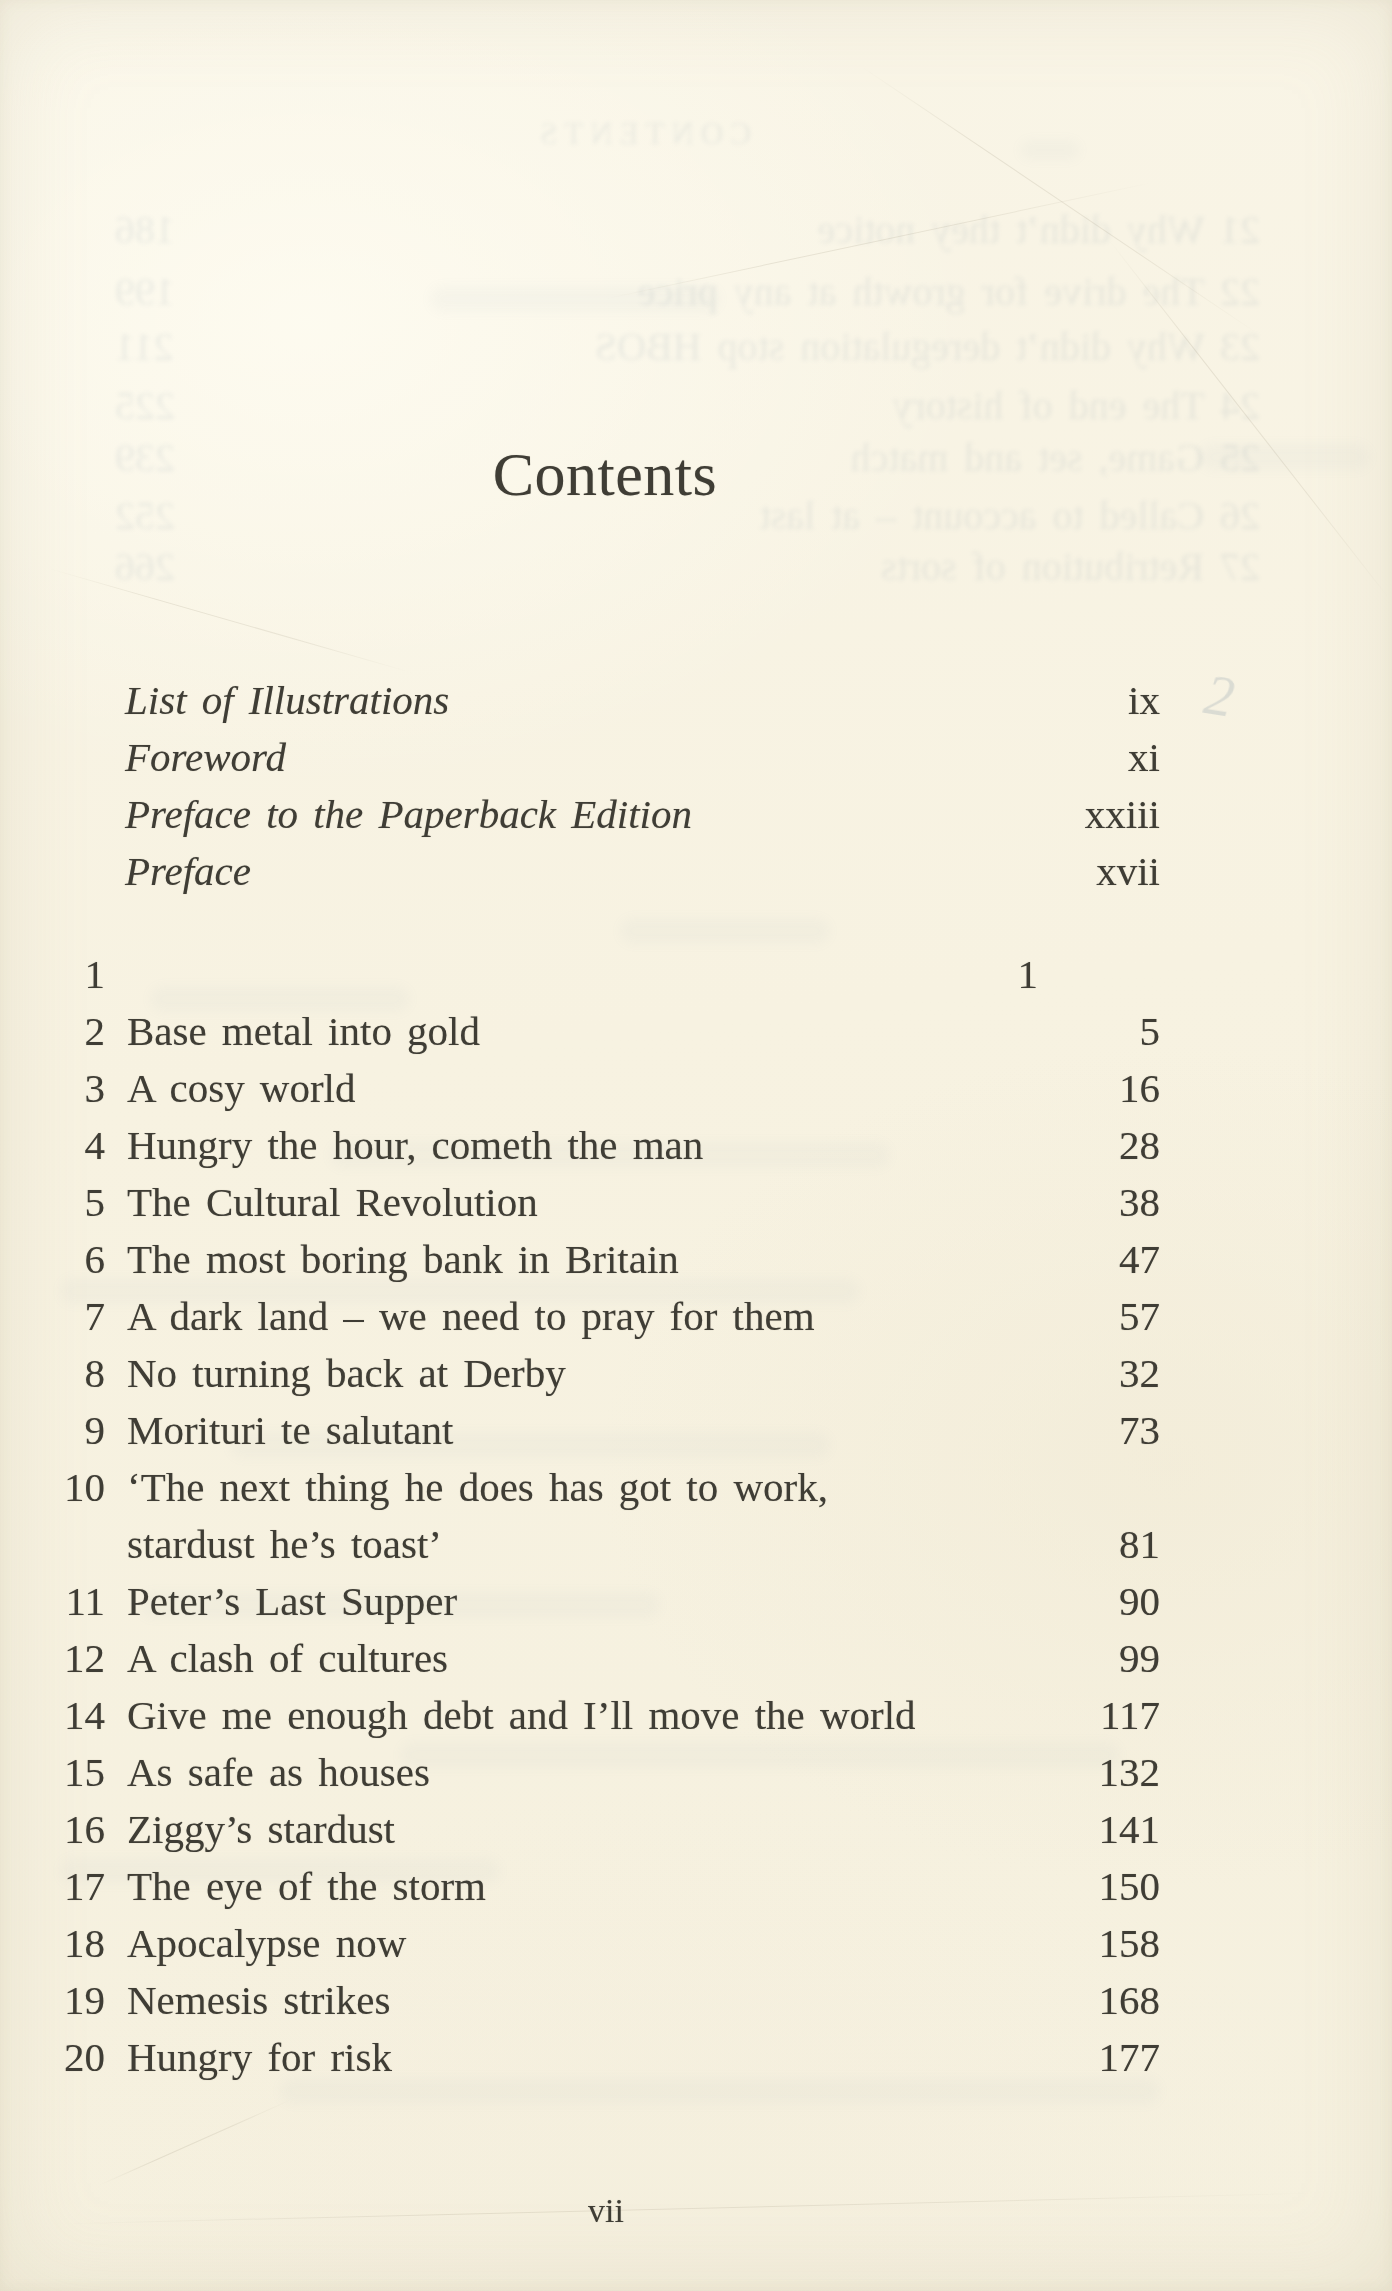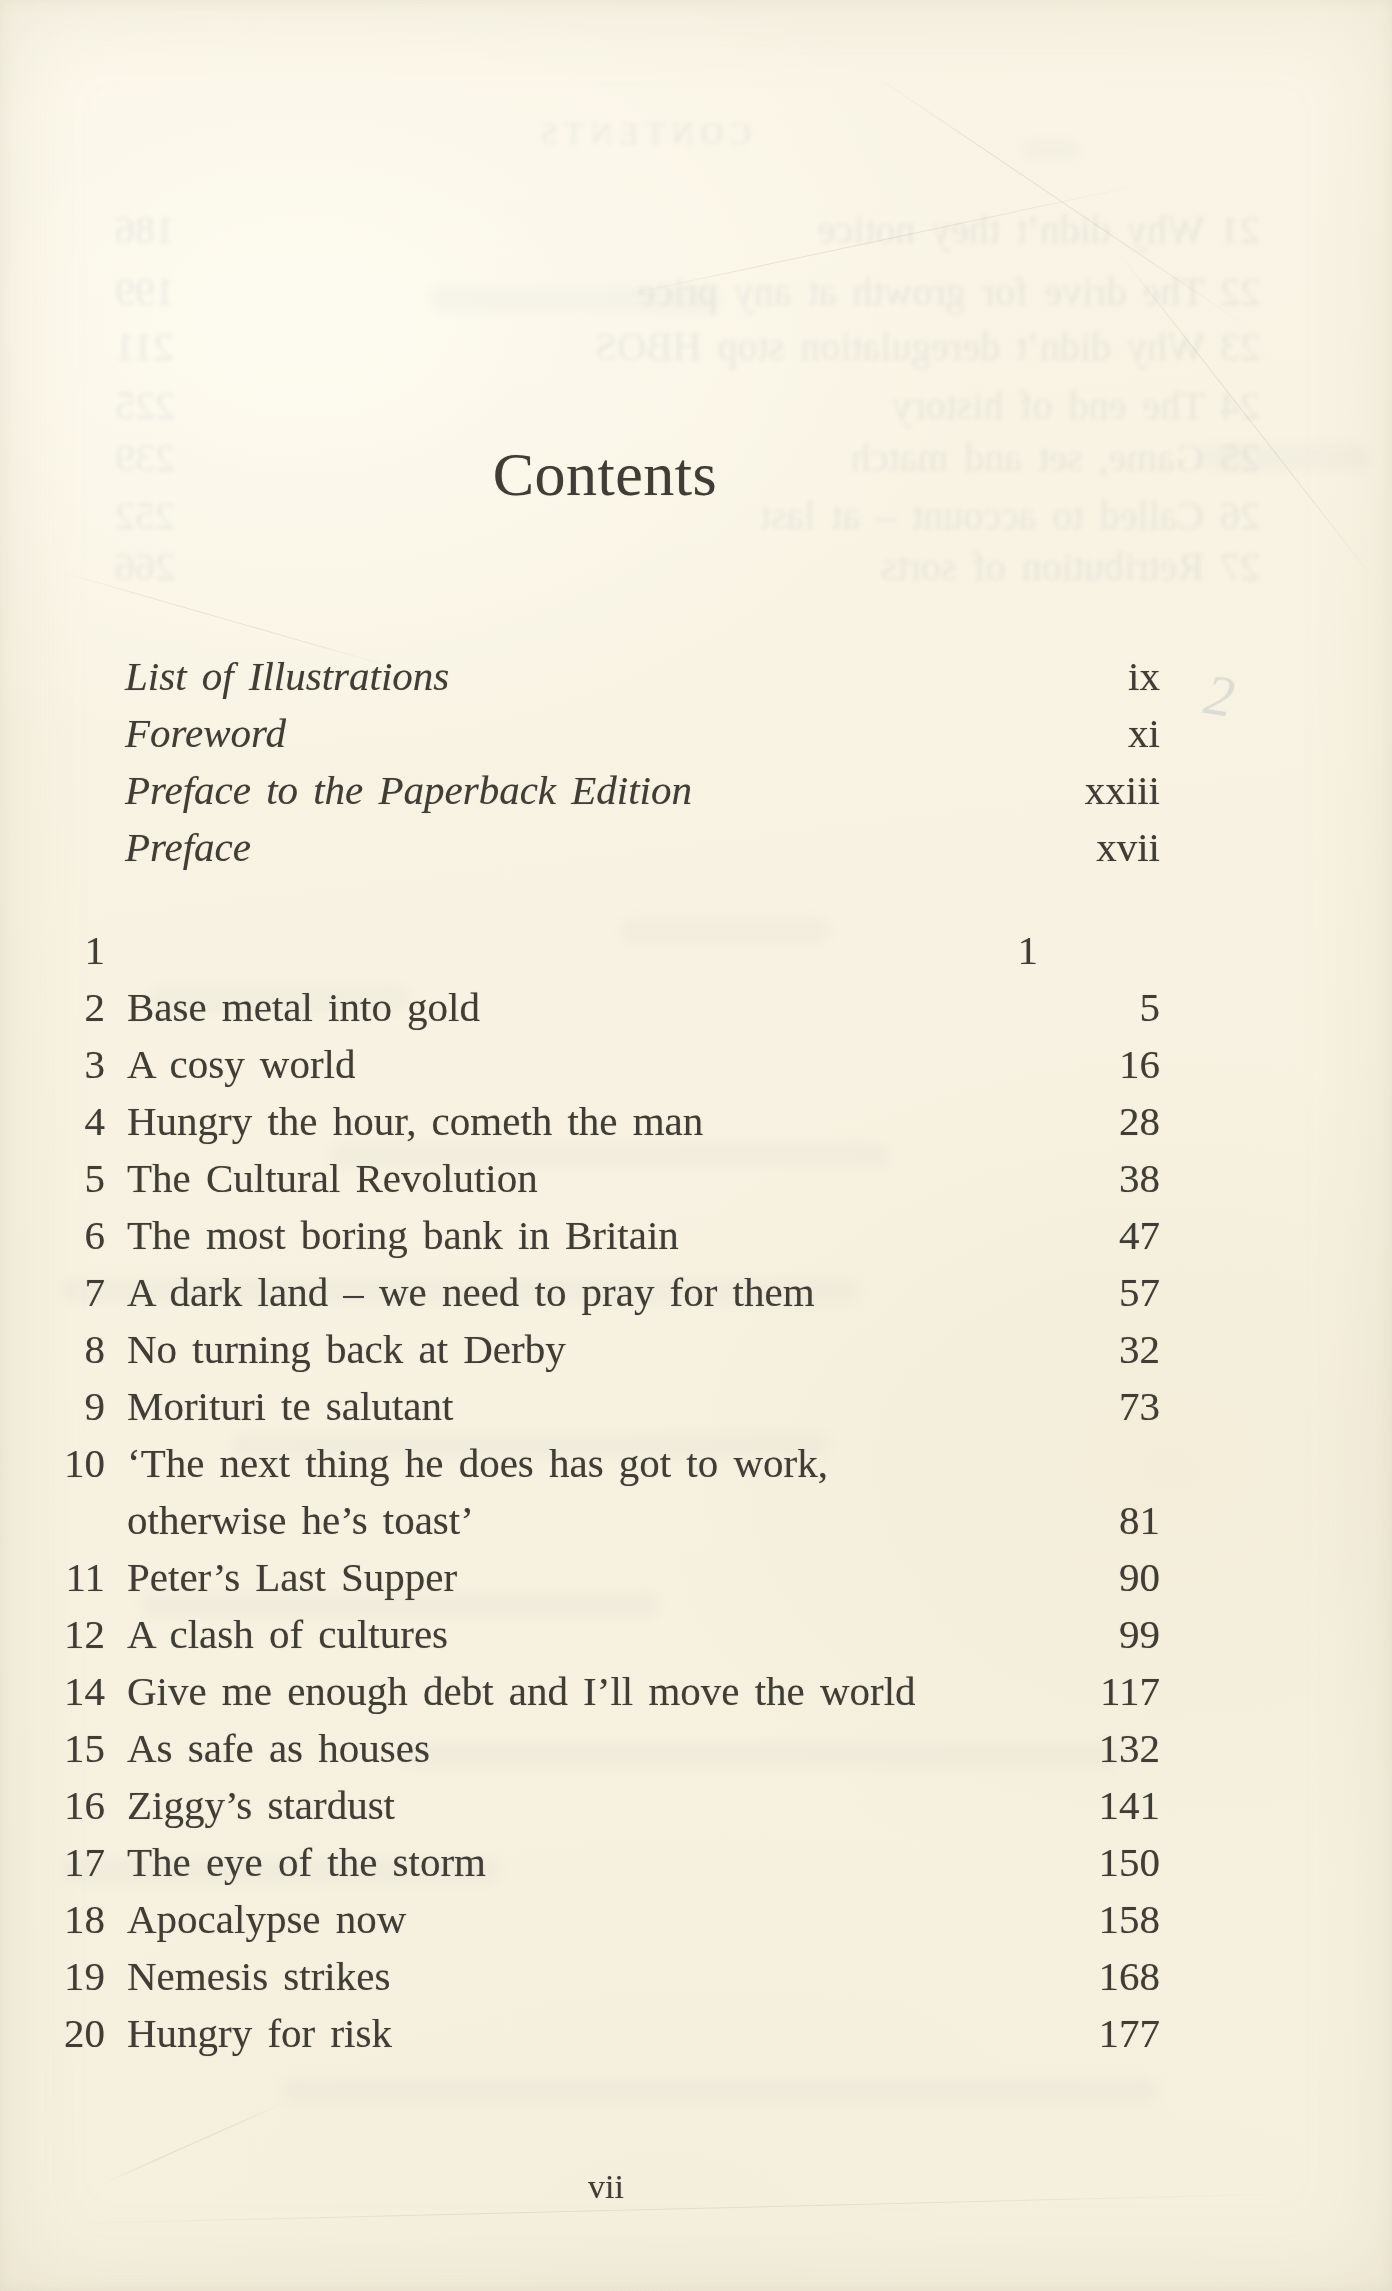--- a/index.html
+++ b/index.html
@@ -11,21 +11,21 @@
     font-family:"Liberation Serif","DejaVu Serif",serif;
     color:#3f3d35;
     background:
       radial-gradient(1100px 750px at 22% 14%, rgba(255,253,243,.75), rgba(255,253,243,0) 62%),
       radial-gradient(950px 700px at 84% 64%, rgba(240,233,212,.55), rgba(240,233,212,0) 60%),
       radial-gradient(1000px 650px at 48% 98%, rgba(244,238,221,.6), rgba(244,238,221,0) 70%),
       linear-gradient(173deg,#f9f5e7 0%,#f7f2e1 45%,#f5f0de 100%);
     box-shadow:inset 0 0 90px rgba(176,165,132,.18), inset 0 0 14px rgba(176,165,132,.12);
   }
   
-  .ink{ text-shadow:0 0 1px rgba(63,61,53,.35); }
+  .ink{ text-shadow:0 0 1px rgba(63,61,53,.35);margin-top:24px; }
   .page-title{
     position:absolute;left:127px;top:432px;width:940px;
     margin:8px;text-align:center;
     font-size:62px;font-weight:400;line-height:1.1;
     letter-spacing:.5px;
   }
   .front-matter{ position:absolute;left:125px;top:648px;width:1035px; }
   .fm-row{
     display:grid;grid-template-columns:1fr 110px;column-gap:20px;
     line-height:57px;font-size:41px;
@@ -197,21 +197,21 @@
         <span class="ch-page">32</span>
       </div>
       <div class="ch-row">
         <span class="ch-num">9</span>
         <span class="ch-title">Morituri te salutant</span>
         <span class="ch-page">73</span>
       </div>
       <div class="ch-row">
         <span class="ch-num">10</span>
         <span class="ch-title">‘The next thing he does has got to work,
-otherwise he’s toast’</span>
+stardust he’s toast’</span>
         <span class="ch-page">81</span>
       </div>
       <div class="ch-row">
         <span class="ch-num">11</span>
         <span class="ch-title">Peter’s Last Supper</span>
         <span class="ch-page">90</span>
       </div>
       <div class="ch-row">
         <span class="ch-num">12</span>
         <span class="ch-title">A clash of cultures</span>

